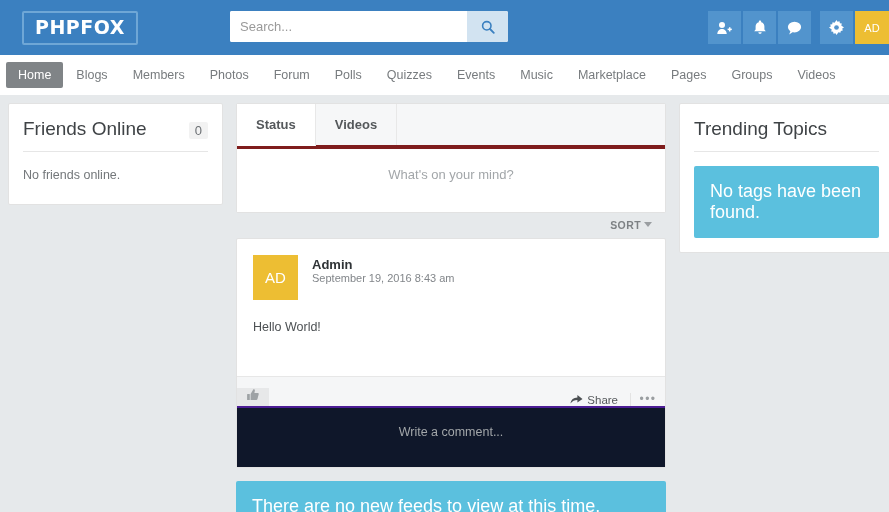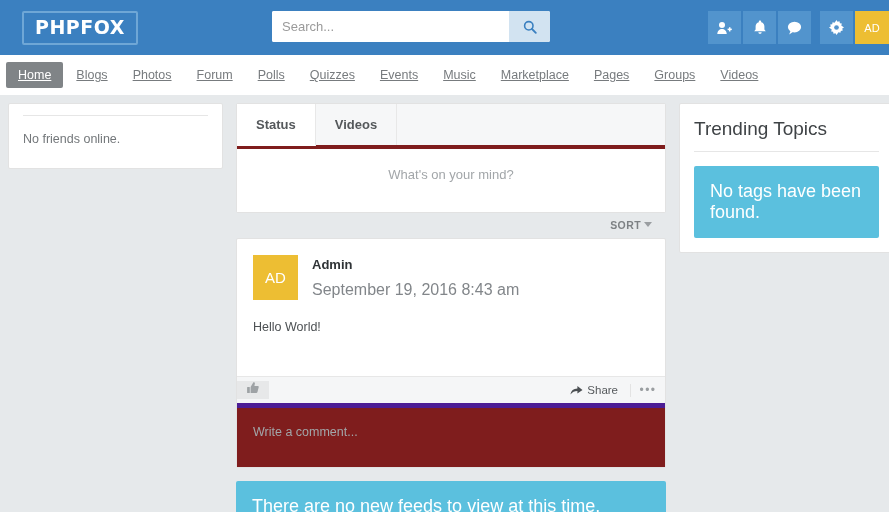--- a/index.html
+++ b/index.html
@@ -36,21 +36,20 @@
   .search-wrap {
     position: absolute;
     left: 230px;
     top: 11px;
     width: 278px;
     height: 31px;
     display: flex;
     background: #ffffff;
     border-radius: 2px;
     overflow: hidden;
-    margin-left: 42px;
   }
   .search-input {
     flex: 1;
     border: none;
     outline: none;
     padding: 0 10px;
     font-size: 13px;
     color: #555;
     font-family: "Liberation Sans", sans-serif;
     background: #ffffff;
@@ -107,21 +106,20 @@
     padding-left: 6px;
   }
   .nav-item {
     font-size: 12.5px;
     color: #777b7e;
     padding: 6px 12px;
     margin-right: 1px;
     cursor: pointer;
     border-radius: 2px;
     white-space: nowrap;
-    text-decoration: underline;
   }
   .nav-item.active {
     background: #808487;
     color: #ffffff;
   }
 
   
   .page {
     display: flex;
     padding: 8px;
@@ -240,36 +238,36 @@
     justify-content: center;
     flex: none;
   }
   .post-meta { margin-left: 14px; padding-top: 2px; }
   .post-author {
     font-size: 13px;
     font-weight: bold;
     color: #2f3336;
   }
   .post-time {
-    font-size: 16px;
+    font-size: 11px;
     color: #82868a;
-    margin-top: 9px;
+    margin-top: 0;
   }
   .post-text {
     padding: 20px 16px 42px 16px;
     font-size: 12.5px;
     color: #4c5053;
   }
   .post-actions {
     display: flex;
-    align-items: center;
+    align-items: flex-end;
     height: 32px;
     background: #f5f6f7;
     border-top: 1px solid #e7e7e7;
-    border-bottom: 5px solid #4c1d95;
+    border-bottom: 2px solid #4c1d95;
   }
   .like-btn {
     width: 32px;
     background: #e7e8e9;
     display: flex;
     align-items: center;
     justify-content: center;
     cursor: pointer;
   }
   .actions-spacer { flex: 1; }
@@ -290,21 +288,22 @@
     width: 34px;
     color: #9a9ea1;
     letter-spacing: 1.5px;
     font-size: 12px;
     cursor: pointer;
   }
   .comment-box {
     padding: 17px 16px 28px 16px;
     font-size: 12.5px;
     color: #a2a6a9;
-    background: #7f1d1d;
+    background: #0f172a;
+    text-align: center;
   }
   .feed-alert { margin-top: 13px; }
 </style>
 </head>
 <body>
 
 <div class="header">
   <div class="logo-box">
     <div class="logo-text">PHPFOX</div>
   </div>
@@ -356,36 +355,41 @@
         </svg>
       </span>
     </div>
     <div class="avatar-hdr">AD</div>
   </div>
 </div>
 
 <div class="nav">
   <div class="nav-item active">Home</div>
   <div class="nav-item">Blogs</div>
+  <div class="nav-item">Members</div>
   <div class="nav-item">Photos</div>
   <div class="nav-item">Forum</div>
   <div class="nav-item">Polls</div>
   <div class="nav-item">Quizzes</div>
   <div class="nav-item">Events</div>
   <div class="nav-item">Music</div>
   <div class="nav-item">Marketplace</div>
   <div class="nav-item">Pages</div>
   <div class="nav-item">Groups</div>
   <div class="nav-item">Videos</div>
 </div>
 
 <div class="page">
 
   <div class="col-left">
     <div class="panel">
+      <div class="block-head">
+        <div class="block-title">Friends Online</div>
+        <div class="count-badge">0</div>
+      </div>
       <div class="block-rule"></div>
       <div class="block-body">No friends online.</div>
     </div>
   </div>
 
   <div class="col-mid">
 
     <div class="panel">
       <div class="tabs">
         <div class="tab active">Status</div>

